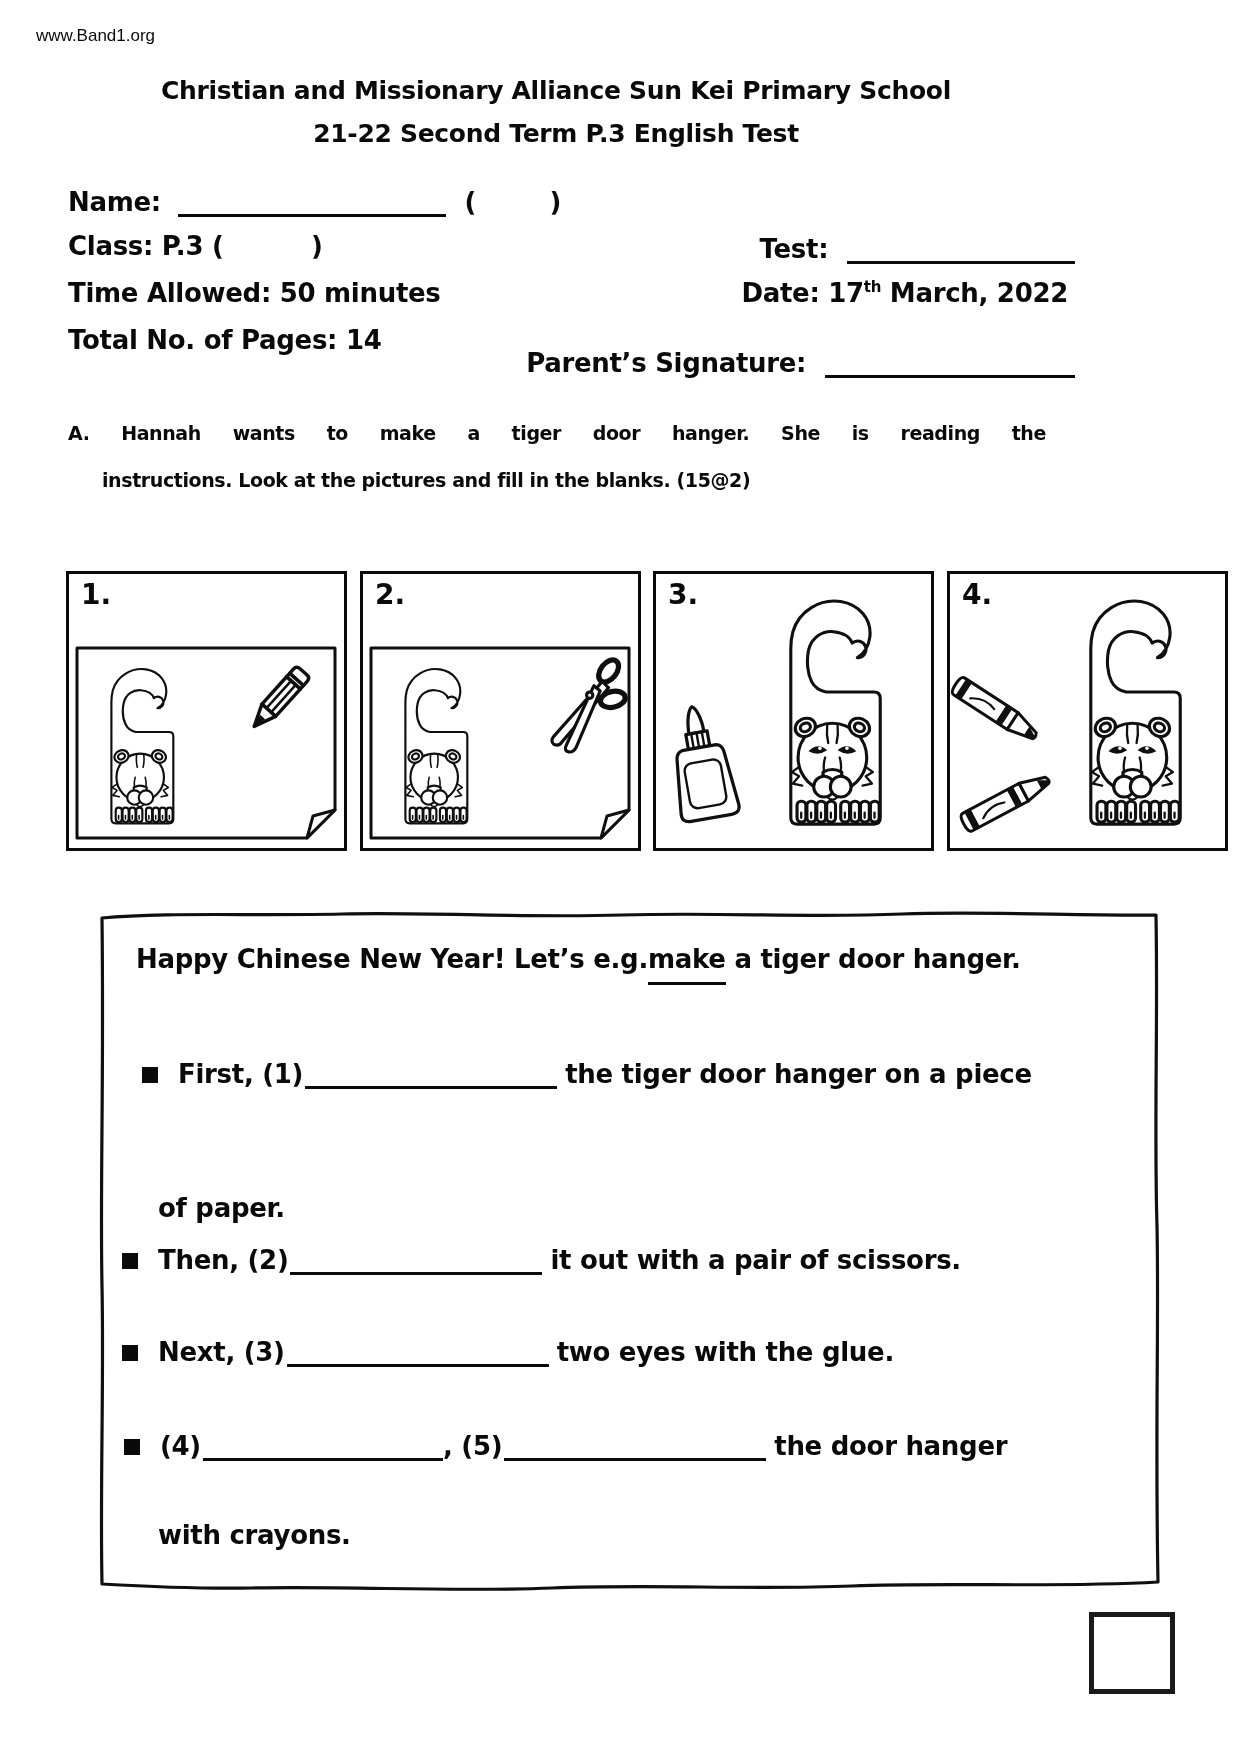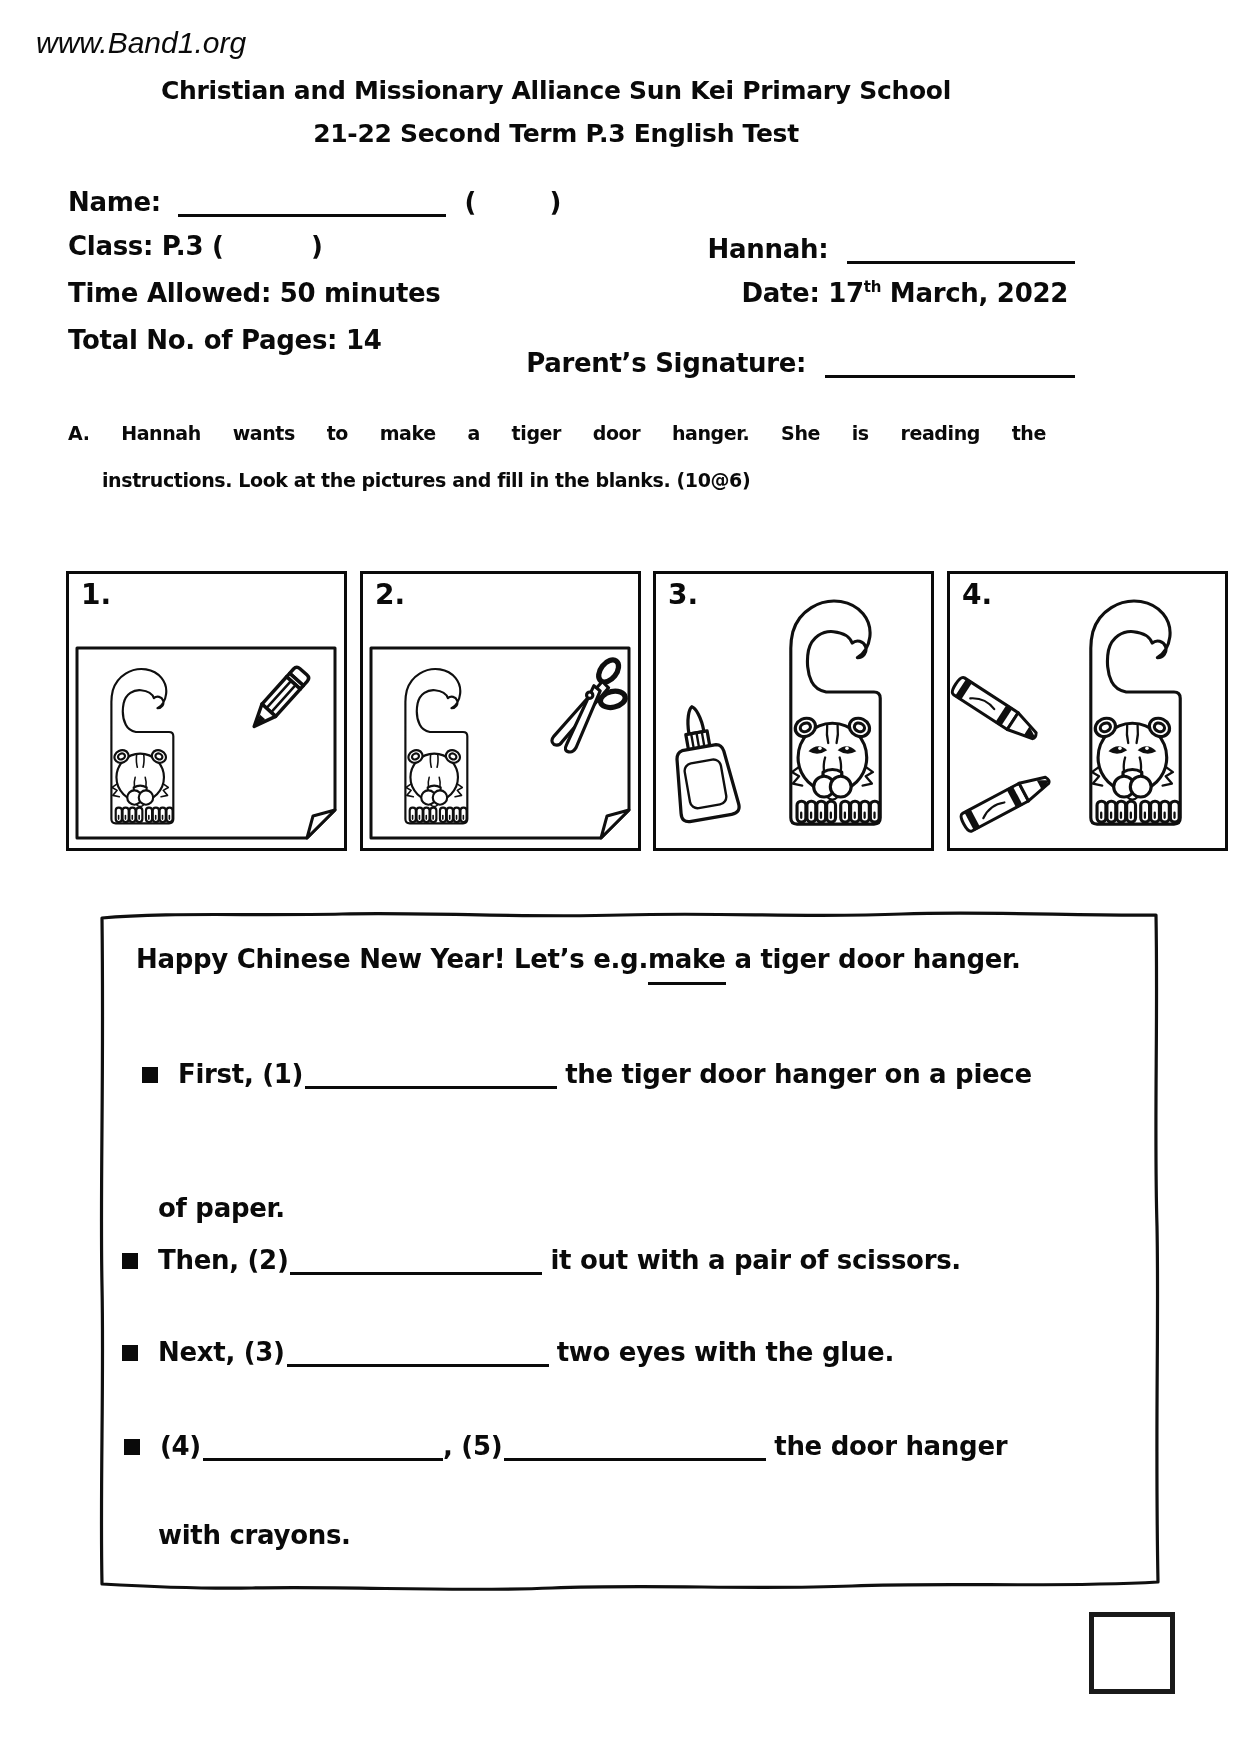--- a/index.html
+++ b/index.html
@@ -1,21 +1,21 @@
 <!DOCTYPE html>
 <html><head>
 <meta charset="utf-8">
 <style>
   html,body{margin:0;padding:0;}
   body{
     width:1240px;height:1754px;background:#ffffff;position:relative;
     font-family:"DejaVu Sans",sans-serif;color:#0a0a0a;overflow:hidden;
   }
   .abs{position:absolute;}
-  .site-url{left:36px;top:26px;font-family:"Liberation Sans",sans-serif;font-size:30px;font-weight:400;font-style:italic;}
+  .site-url{left:36px;top:26px;font-family:"Liberation Sans",sans-serif;font-size:17px;font-weight:400;}
   .title-line{left:68px;width:976px;text-align:center;font-size:25px;font-weight:700;letter-spacing:-0.3px;white-space:nowrap;}
   .t1{top:76px;}
   .t2{top:119px;}
   .inforow{font-size:26px;font-weight:700;white-space:nowrap;letter-spacing:-0.3px;}
   .blank{display:inline-block;border-bottom:3px solid #0a0a0a;height:30px;vertical-align:-6px;}
   .gap{display:inline-block;}
   .right-col{text-align:right;}
   .secA{left:68px;top:410px;width:978px;font-size:19px;font-weight:700;letter-spacing:-0.4px;line-height:47px;}
   .secA .l1{text-align:justify;text-align-last:justify;white-space:nowrap;}
   .secA .l2{margin-left:34px;}
@@ -118,42 +118,42 @@
   <span class="gap" style="width:56px;"></span>
   <span>)</span>
 </div>
 
 <div class="abs inforow" style="left:68px;top:231px;">
   <span>Class: P.3 (</span>
   <span class="gap" style="width:70px;"></span>
   <span>)</span>
 </div>
 <div class="abs inforow right-col" style="right:165px;top:231px;">
-  <span>Hannah:</span>
+  <span>Test:</span>
   <span class="blank" style="width:228px;margin-left:10px;"></span>
 </div>
 
 <div class="abs inforow" style="left:68px;top:278px;">
   <span>Time Allowed: 50 minutes</span>
 </div>
 <div class="abs inforow right-col" style="right:172px;top:278px;">
   <span>Date: 17</span><sup>th</sup><span> March, 2022</span>
 </div>
 
 <div class="abs inforow" style="left:68px;top:325px;">
   <span>Total No. of Pages: 14</span>
 </div>
 <div class="abs inforow right-col" style="right:165px;top:318px;margin-top:27px;">
   <span>Parent’s Signature:</span>
   <span class="blank" style="width:250px;margin-left:10px;"></span>
 </div>
 
 <div class="abs secA">
   <div class="l1">A. Hannah wants to make a tiger door hanger. She is reading the</div>
-  <div class="l2">instructions. Look at the pictures and fill in the blanks. (10@6)</div>
+  <div class="l2">instructions. Look at the pictures and fill in the blanks. (15@2)</div>
 </div>
 
 <div class="abs pic-box" style="left:66px;">
   <div class="pic-num">1.</div>
   <svg class="pic-svg" width="275" height="274" viewBox="0 0 275 274">
     <g>
         <path class="ln" d="M 8 74 H 266 V 236 L 238 264 H 8 Z"></path>
     <path class="ln" d="M 266 236 L 238 264 L 244 242 Z" stroke-width="2.4"></path>
       </g>
     <g transform="translate(28,86) scale(0.72)">

